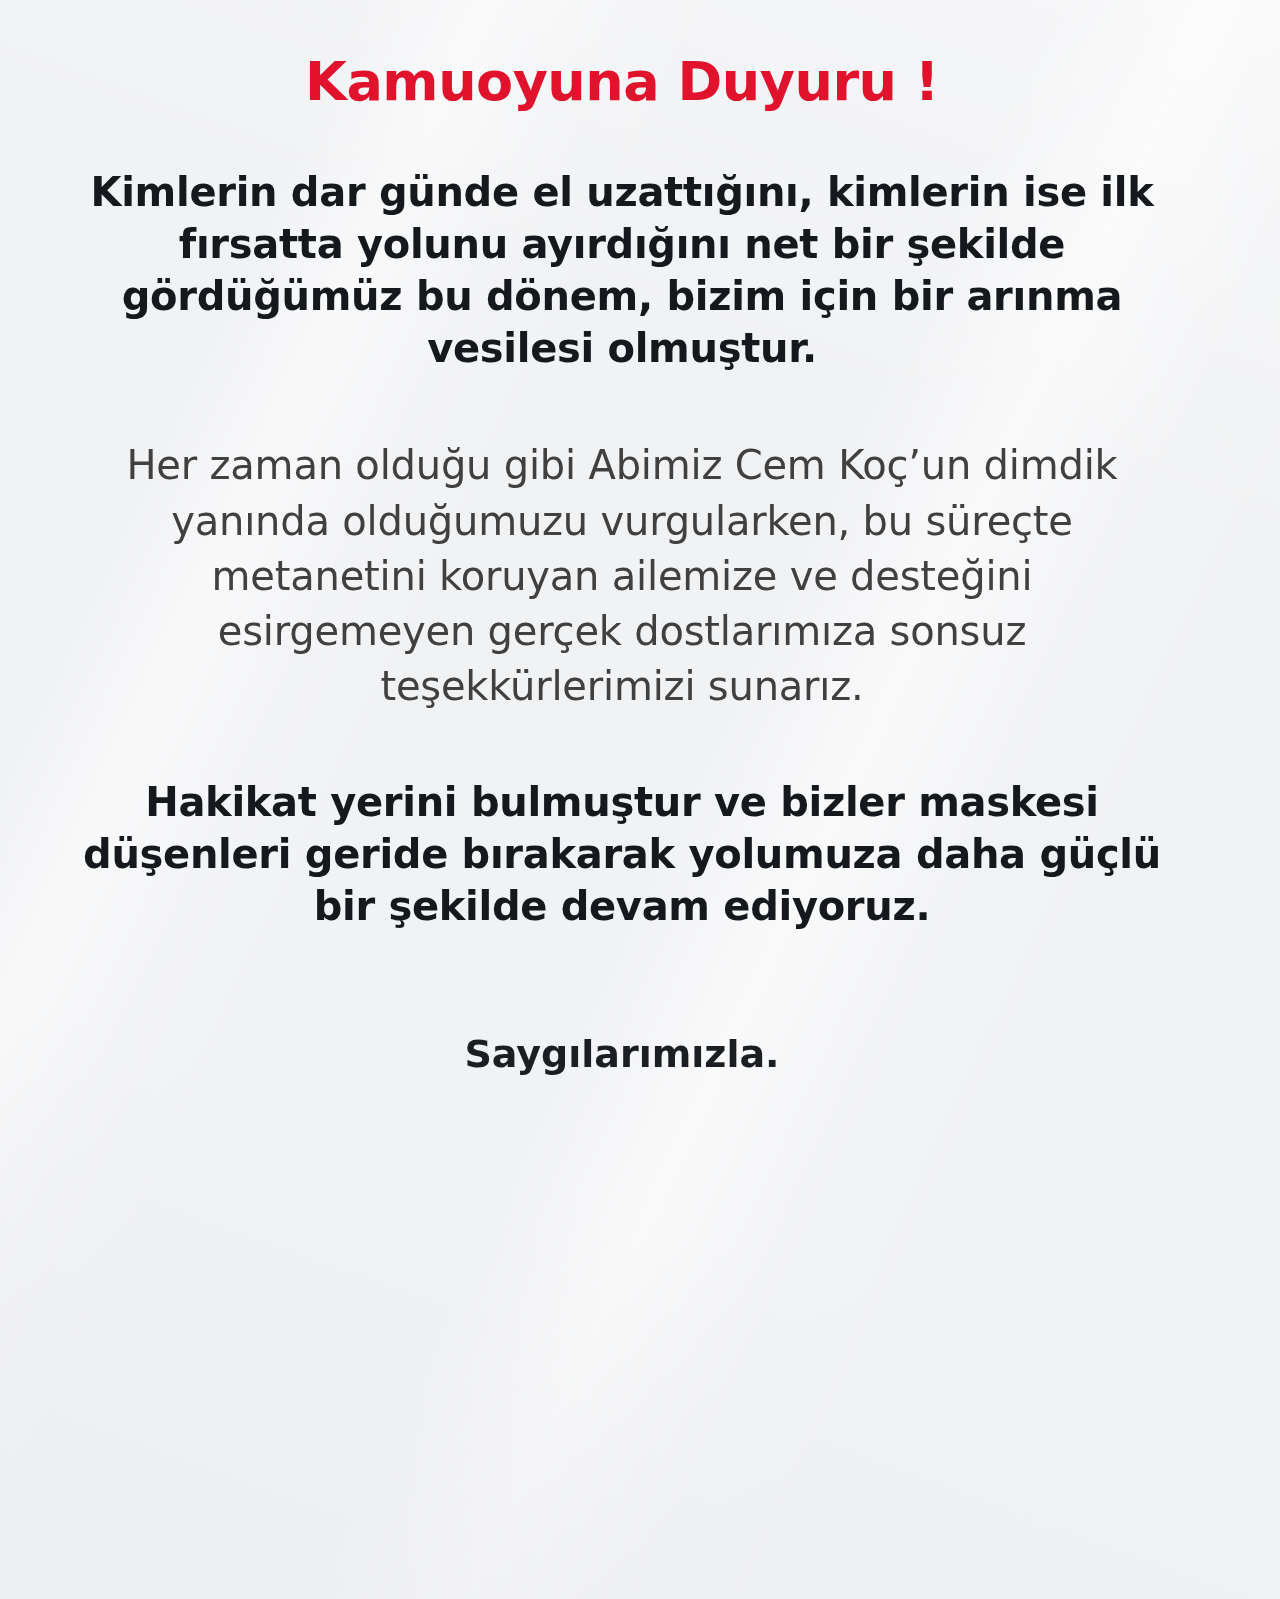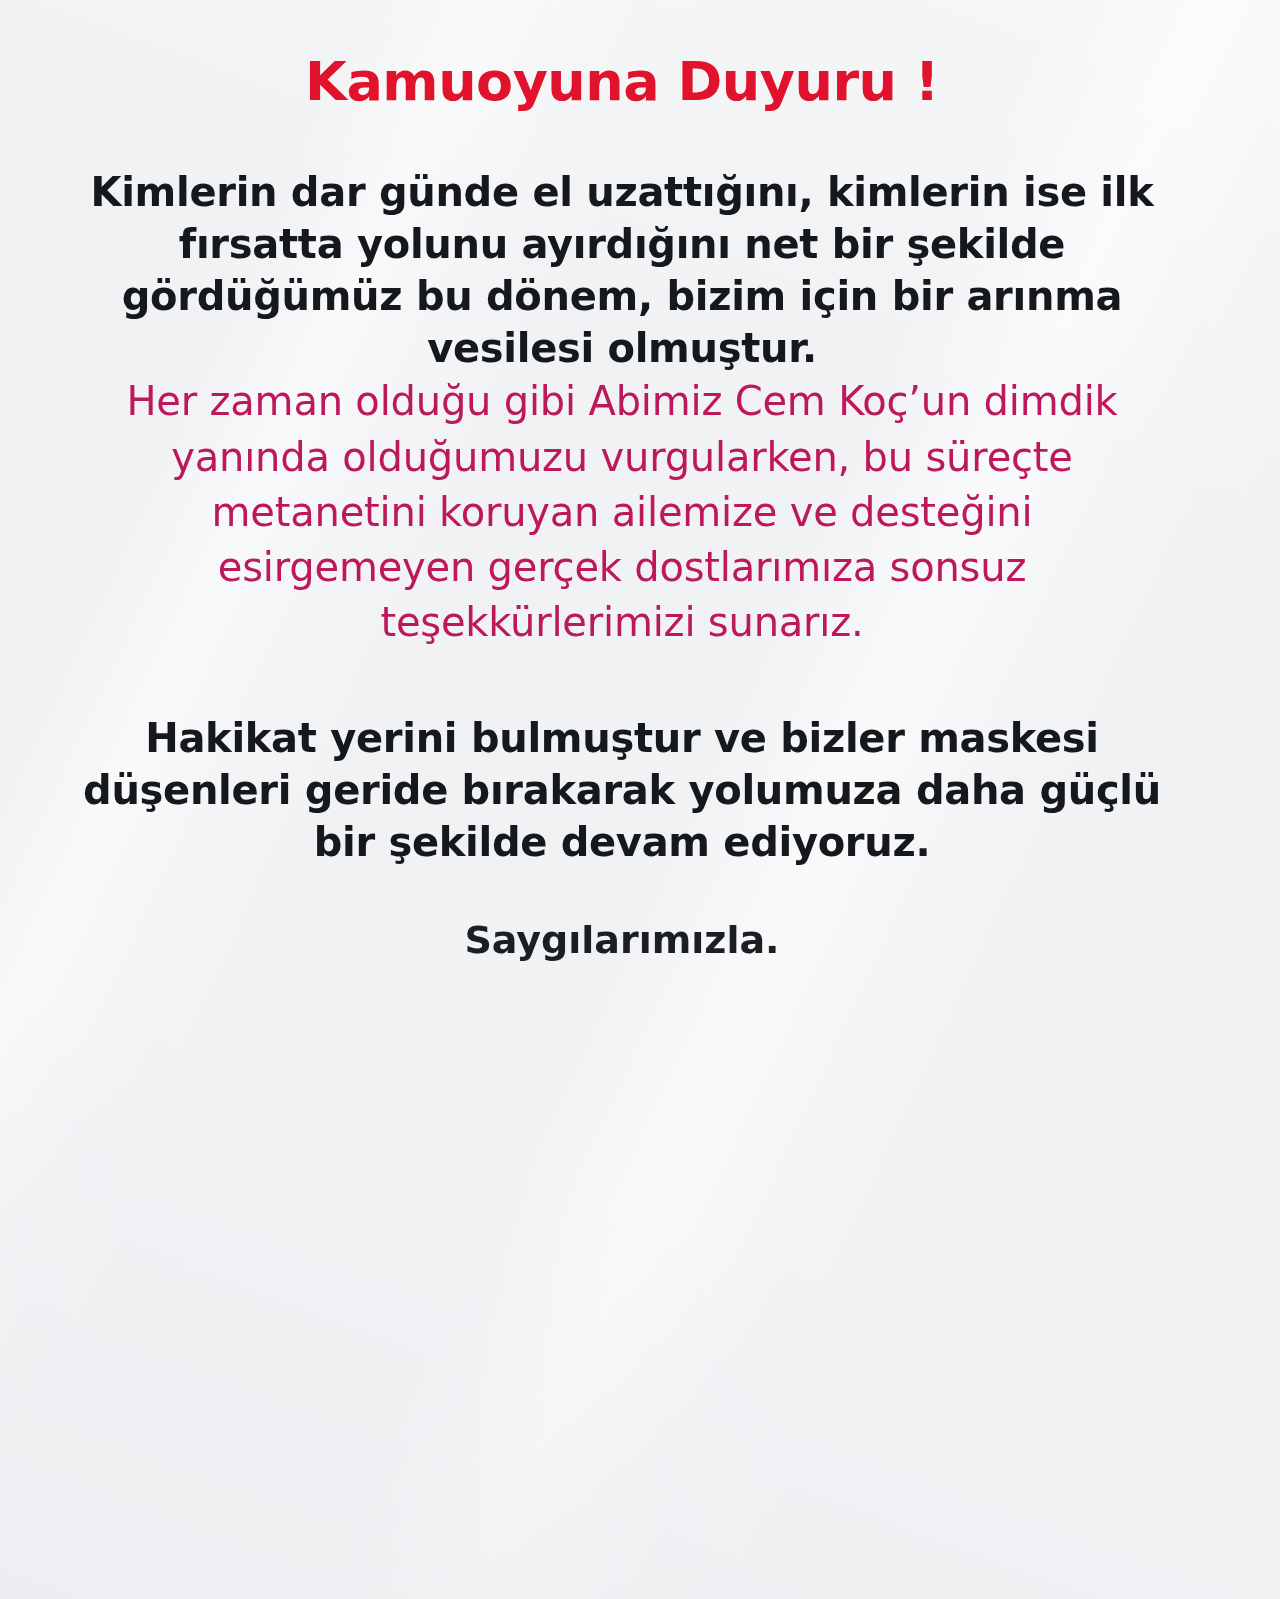--- a/index.html
+++ b/index.html
@@ -74,33 +74,34 @@
     margin: 0 auto;
     max-width: 1120px;
     color: #15181c;
   }
 
   .bold-block {
     font-weight: bold;
     font-size: 40px;
     line-height: 1.30;
     letter-spacing: -0.3px;
+    margin-bottom: 64px;
   }
 
   .bold-block.second {
     margin-top: 0;
-    margin-bottom: 46px;
+    margin-bottom: 96px;
   }
 
   .light-block {
     font-weight: 400;
     font-size: 40px;
     line-height: 1.38;
     letter-spacing: -0.2px;
-    color: #be185d;
+    color: #404040;
     margin-bottom: 62px;
     max-width: 1090px;
   }
 
   .signoff {
     font-weight: 700;
     font-size: 38px;
     line-height: 1.4;
     color: #1b1e22;
     margin-top: 6px;

